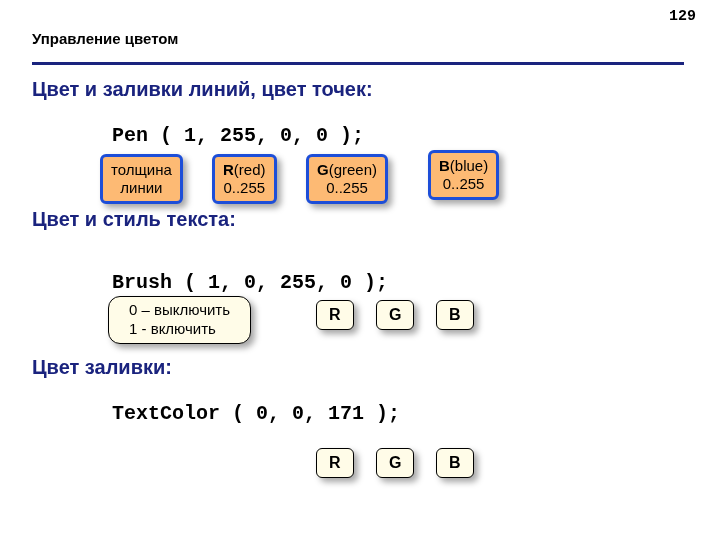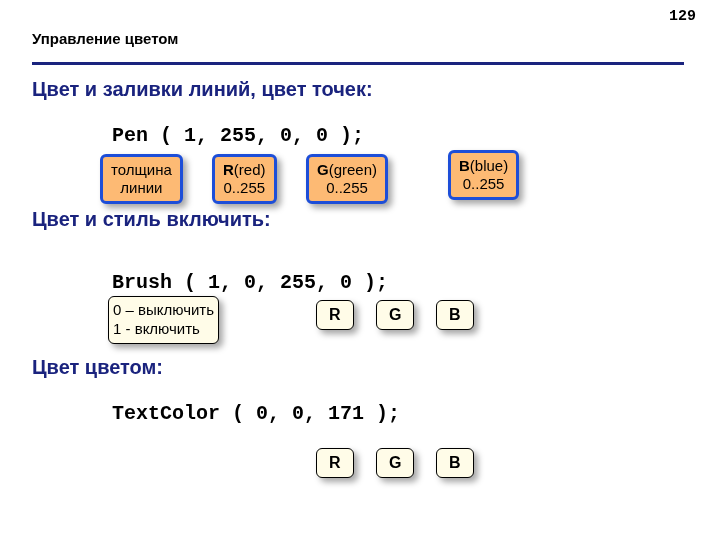--- a/index.html
+++ b/index.html
@@ -76,25 +76,25 @@
     font-size: 16px;
     font-weight: bold;
     line-height: 1;
     padding: 6px 12px;
     box-shadow: 4px 4px 6px rgba(0,0,0,0.35);
   }
   .toggle {
     position: absolute;
     background: #fffce8;
     border: 1px solid #000;
-    border-radius: 6px;
+    border-radius: 12px;
     text-align: left;
     font-size: 15px;
     line-height: 1.25;
-    padding: 4px 4px;
+    padding: 4px 20px;
     box-shadow: 4px 4px 6px rgba(0,0,0,0.35);
     white-space: nowrap;
   }
 </style>
 </head>
 <body>
 
 <div class="page-num">129</div>
 <div class="title">Управление цветом</div>
 <div class="rule"></div>
@@ -107,34 +107,34 @@
 линии</span>
 </div>
 <div class="callout" style="top:154px; left:212px;">
   <span class="em">R</span><span>(red)</span><br>
   <span>0..255</span>
 </div>
 <div class="callout" style="top:154px; left:306px;">
   <span class="em">G</span><span>(green)</span><br>
   <span>0..255</span>
 </div>
-<div class="callout" style="top:150px; left:448px;">
+<div class="callout" style="top:150px; left:428px;">
   <span class="em">B</span><span>(blue)</span><br>
   <span>0..255</span>
 </div>
 
-<div class="subhead" style="top:208px;">Цвет и стиль включить:</div>
+<div class="subhead" style="top:208px;">Цвет и стиль текста:</div>
 <div class="code" style="top:259px;">Brush ( 1, 0, 255, 0 );</div>
 
 <div class="toggle" style="top:296px; left:108px;">
   <span style="white-space:pre;">0 – выключить
 1 - включить</span>
 </div>
 <div class="mini" style="top:300px; left:316px;">R</div>
 <div class="mini" style="top:300px; left:376px;">G</div>
 <div class="mini" style="top:300px; left:436px;">B</div>
 
-<div class="subhead" style="top:356px;">Цвет цветом:</div>
+<div class="subhead" style="top:356px;">Цвет заливки:</div>
 <div class="code" style="top:390px;">TextColor ( 0, 0, 171 );</div>
 
 <div class="mini" style="top:448px; left:316px;">R</div>
 <div class="mini" style="top:448px; left:376px;">G</div>
 <div class="mini" style="top:448px; left:436px;">B</div>
 
 </body></html>

